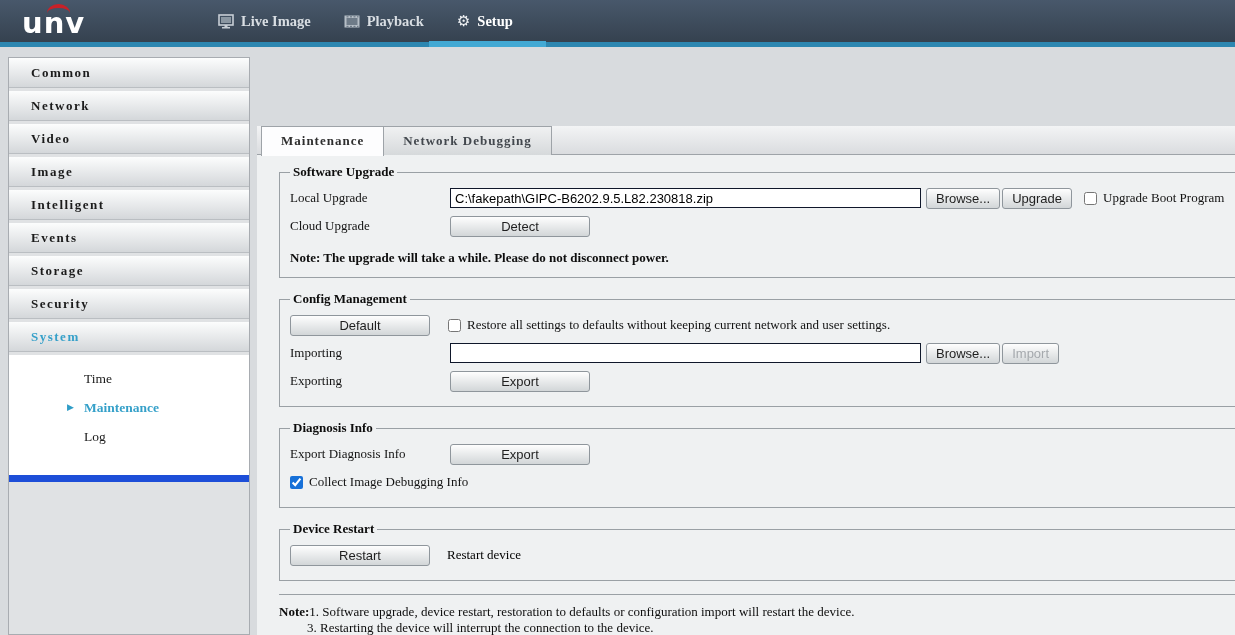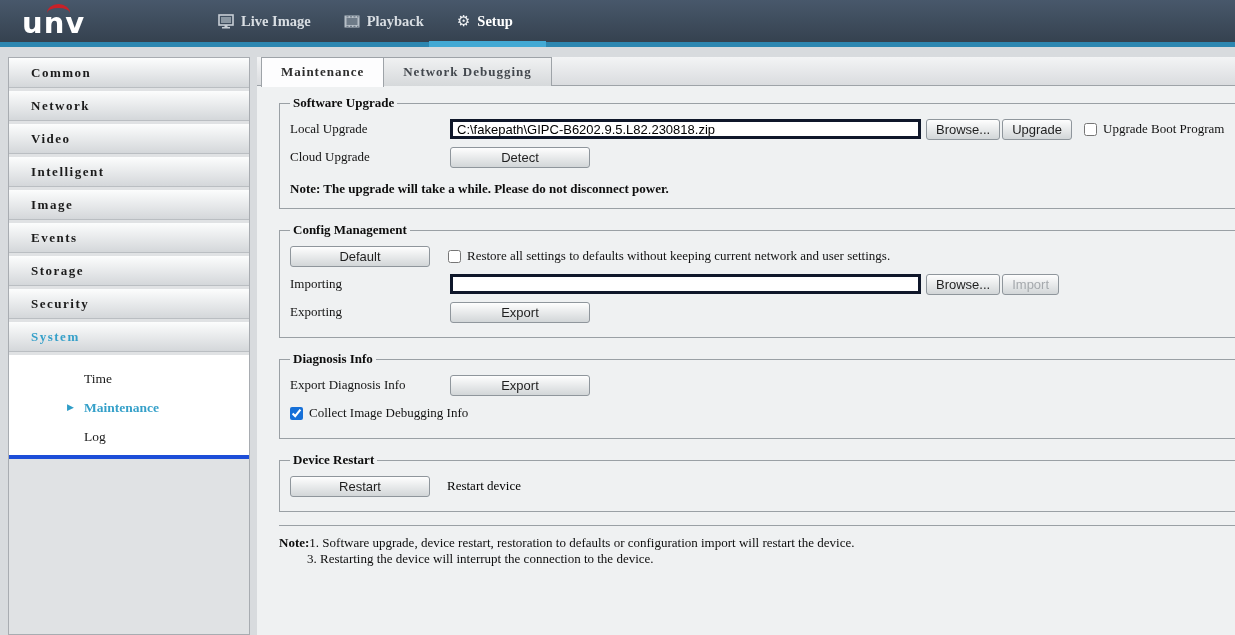--- a/index.html
+++ b/index.html
@@ -18,30 +18,30 @@
   .nav { display:flex; margin-left:116px; height:42px; align-items:center; }
   .nav-item { display:flex; align-items:center; margin-right:33px; cursor:pointer;
     color:#d9dee3; font-weight:bold; font-size:14.5px; }
   .nav-item .nav-icon { margin-right:7px; display:inline-flex; }
   .nav-item.active { color:#fff; }
   .gear-glyph { font-family:"DejaVu Sans", sans-serif; font-size:15px; color:#f2f4f6; }
   .strip { position:absolute; left:0; right:0; bottom:0; height:5px; background:#2d87b1; }
   .strip-active { position:absolute; left:429px; bottom:0; width:117px; height:6px; background:#42a9d4; }
 
   
-  .main { display:flex; height:588px; padding-top:10px; }
+  .main { display:flex; height:588px; padding-top:10px;align-items:flex-end; }
 
   
   .sidebar { margin-left:8px; width:242px; height:578px;
     border:1px solid #a8acb1; background:#e0e2e4; }
   .side-item { height:30px; line-height:29px; padding-left:22px; margin-bottom:3px;
     background:linear-gradient(#fcfdfd, #d4d7da); border-bottom:1px solid #babec2;
     font-weight:bold; font-size:13px; letter-spacing:1.5px; color:#1b1b1b; cursor:pointer; }
   .side-item.active { color:#35a0c9; }
-  .submenu { background:#fff; border-bottom:4px solid #1d4ed8; padding:9px 0 4px 0; }
+  .submenu { background:#fff; border-bottom:7px solid #1d4ed8; padding:9px 0 24px 0; }
   .sub-item { position:relative; height:29px; line-height:29px; padding-left:75px;
     font-size:13.5px; color:#1a1a1a; cursor:pointer; }
   .sub-item.active { color:#35a0c9; font-weight:bold; }
   .sub-arrow { position:absolute; left:58px; top:0; font-size:9px; color:#2f9dc7;
     font-family:"DejaVu Sans", sans-serif; }
 
   
   .content { flex:1; margin-left:7px; min-width:0; display:flex; flex-direction:column; }
   .tabbar { height:29px; display:flex; padding-left:4px;
     background:linear-gradient(#f3f4f5, #dadcdf); border-bottom:1px solid #9ea3a8; }
@@ -50,21 +50,21 @@
     color:#43484e; cursor:pointer; background:linear-gradient(#f0f1f2, #d6d9db); }
   .tab + .tab { border-left:none; }
   .tab.active { background:#fdfdfe; color:#2e2e2e; height:30px; margin-bottom:-1px; position:relative; }
   .content-body { flex:1; background:#eff1f2; padding:9px 0 0 22px; overflow:hidden; }
 
   fieldset { border:1px solid #9aa0a5; margin:0 -8px 13px 0; padding:1px 0 8px 10px; }
   legend { font-weight:bold; font-size:13px; color:#0d0d0d; padding:0 3px; margin-left:0; }
 
   .row { display:flex; align-items:center; margin:6px 0; min-height:22px; }
   .lbl { width:160px; font-size:13px; color:#121212; flex:none; }
-  .input-text { width:471px; height:20px; border:3px solid #0f172a; padding:1px 4px;
+  .input-text { width:471px; height:20px; border:1px solid #0f172a; padding:1px 4px;
     font-family:"Liberation Sans", sans-serif; font-size:13px; background:#fff; }
   .btn { height:21px; border:1px solid #8f969c; border-radius:3px;
     background:linear-gradient(#fefefe, #d2d6d8); font-family:"Liberation Sans", sans-serif;
     font-size:13px; color:#1f1f1f; padding:0 9px; cursor:pointer; }
   .btn.wide { width:140px; padding:0; }
   .btn:disabled { color:#a5a9ad; cursor:default; }
   .ml5 { margin-left:5px; } .ml9 { margin-left:2px; } .ml12 { margin-left:12px; }
   .ml17 { margin-left:17px; } .ml18 { margin-left:18px; }
   .chk { width:13px; height:13px; accent-color:#1670d8; margin:0 6px 0 0; flex:none; }
   .chk-group { display:flex; align-items:center; font-size:13px; color:#121212; }
@@ -121,22 +121,22 @@
   <div class="strip"></div>
   <div class="strip-active"></div>
 </div>
 
 <div class="main">
 
   <div class="sidebar">
     <div class="side-item">Common</div>
     <div class="side-item">Network</div>
     <div class="side-item">Video</div>
+    <div class="side-item">Image</div>
     <div class="side-item">Intelligent</div>
-    <div class="side-item">Image</div>
     <div class="side-item">Events</div>
     <div class="side-item">Storage</div>
     <div class="side-item">Security</div>
     <div class="side-item active">System</div>
     <div class="submenu">
       <div class="sub-item">
         <span>Time</span>
       </div>
       <div class="sub-item active">
         <span class="sub-arrow">▶</span>

